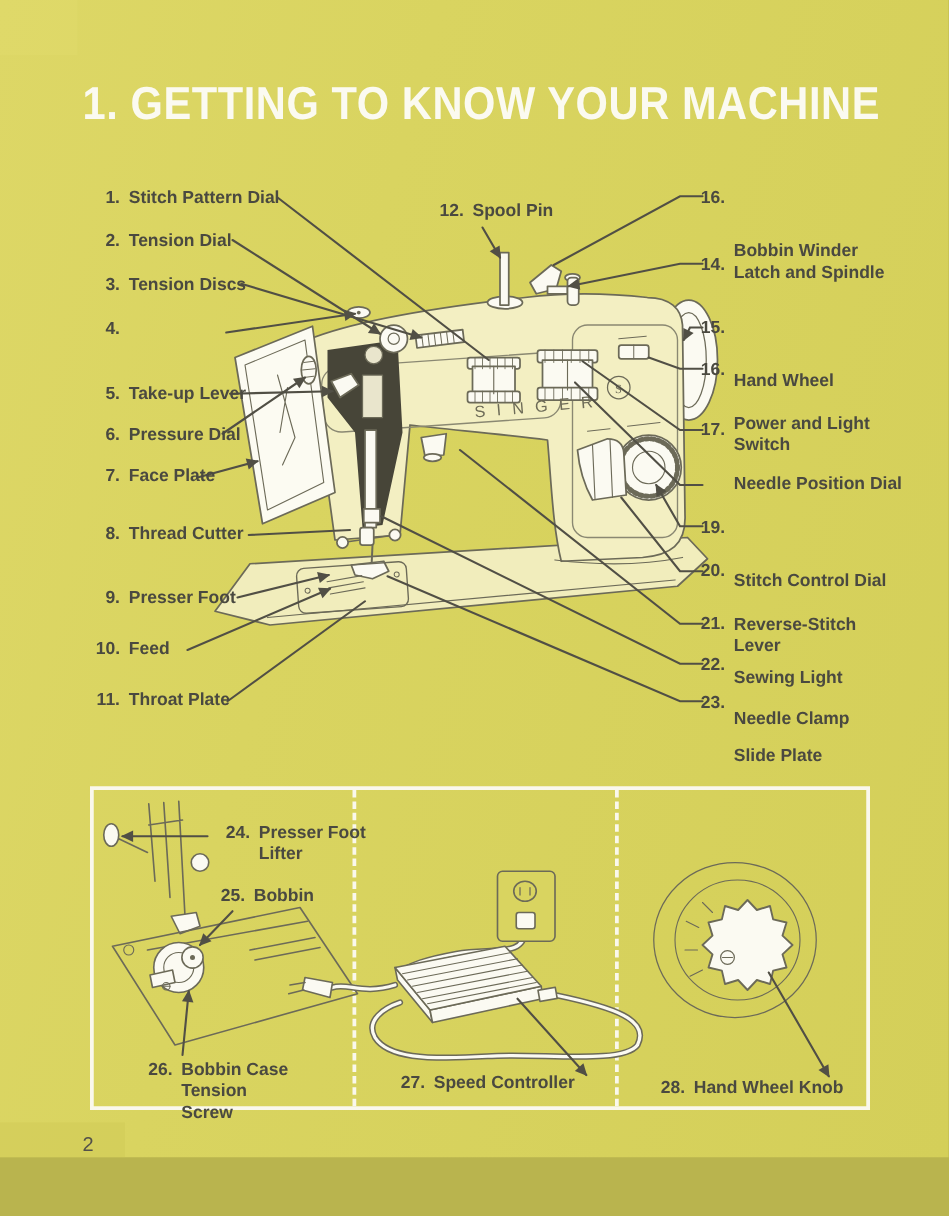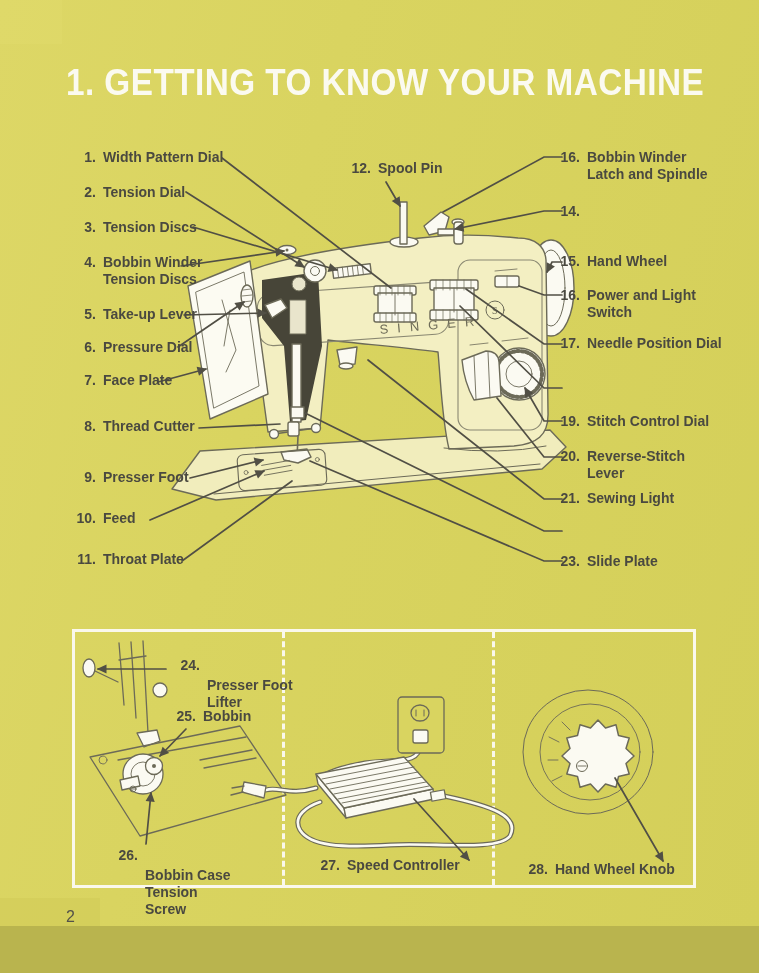--- a/index.html
+++ b/index.html
@@ -12,27 +12,27 @@
          white-space:nowrap;transform:scaleX(.9);transform-origin:left top;letter-spacing:.5px;z-index:3;}
   svg.art{position:absolute;left:0;top:0;z-index:1;}
   .lbl{position:absolute;display:flex;color:#4a4940;font-weight:700;font-size:14px;line-height:17px;z-index:2;}
   .lbl .num{flex:0 0 auto;text-align:right;}
   .lbl .txt{margin-left:7px;}
   .lbl-left{left:60px;}
   .lbl-left .num{width:36px;}
   .lbl-left .txt{width:135px;}
   .lbl-right{left:546px;}
   .lbl-right .num{width:34px;}
-  .lbl-right .txt{width:136px;}
+  .lbl-right .txt{width:136px;margin-top:43px;}
   .lbl-mid{left:341px;top:160px;}
   .lbl-mid .num{width:30px;}
   .lbl-mid .txt{white-space:nowrap;}
   .lbl-panel .num{width:28px;}
   .nowrap{white-space:nowrap;}
-  .w95{width:95px;margin-top:20px;}
+  .w95{width:95px;}
   .box{position:absolute;left:72px;top:629px;width:618px;height:253px;border:3px solid #faf8ec;z-index:1;}
   .divider{position:absolute;top:0;bottom:0;width:0;border-left:3px dashed #faf8ec;}
   .div1{left:207px;} .div2{left:417px;}
   .pagenum{position:absolute;left:66px;top:908px;font-size:16px;color:#53514a;z-index:2;}
   .singer{font-size:13px;letter-spacing:9px;fill:#6e6c58;font-family:"Liberation Sans",sans-serif;}
   .emblem{font-size:10px;fill:#6e6c58;font-family:"Liberation Serif",serif;}
 </style>
 </head>
 <body>
 
@@ -230,33 +230,32 @@
       <path d="M570,730 L562,722 M559,742 L549,737 M558,760 L548,760 M562,776 L552,781" stroke-width="0.9"></path>
       <path d="M634,756 L626,763.5 L629.2,774 L618.5,776.5 L616,787.2 L605.5,784 L598,792 L590.5,784 L580,787.2 L577.5,776.5 L566.8,774 L570,763.5 L562,756 L570,748.5 L566.8,738 L577.5,735.5 L580,724.8 L590.5,728 L598,720 L605.5,728 L616,724.8 L618.5,735.5 L629.2,738 L626,748.5 Z" fill="#fbfaf2" stroke-width="1.5"></path>
       <circle cx="582" cy="766" r="5.5" stroke-width="1"></circle>
       <path d="M578,766 L586,766" stroke-width="0.9"></path>
       <path d="M615,778 L663,861" stroke="#514f45" stroke-width="1.7" marker-end="url(#ah)"></path>
     </g>
   </svg>
 
   <div class="lbl lbl-left" style="top:149px">
       <span class="num">1.</span>
-      <span class="txt">Width Pattern Dial</span>
+      <span class="txt">Stitch Pattern Dial</span>
     </div>
   <div class="lbl lbl-left" style="top:184px">
       <span class="num">2.</span>
       <span class="txt">Tension Dial</span>
     </div>
   <div class="lbl lbl-left" style="top:219px">
       <span class="num">3.</span>
       <span class="txt">Tension Discs</span>
     </div>
   <div class="lbl lbl-left" style="top:254px">
       <span class="num">4.</span>
-      <span class="txt" style="width:100px">Bobbin Winder Tension Discs</span>
     </div>
   <div class="lbl lbl-left" style="top:306px">
       <span class="num">5.</span>
       <span class="txt">Take-up Lever</span>
     </div>
   <div class="lbl lbl-left" style="top:339px">
       <span class="num">6.</span>
       <span class="txt">Pressure Dial</span>
     </div>
   <div class="lbl lbl-left" style="top:372px">
@@ -309,20 +308,24 @@
       <span class="txt">Stitch Control Dial</span>
     </div>
   <div class="lbl lbl-right" style="top:448px">
       <span class="num">20.</span>
       <span class="txt">Reverse-Stitch Lever</span>
     </div>
   <div class="lbl lbl-right" style="top:490px">
       <span class="num">21.</span>
       <span class="txt">Sewing Light</span>
     </div>
+  <div class="lbl lbl-right" style="top:523px">
+      <span class="num">22.</span>
+      <span class="txt">Needle Clamp</span>
+    </div>
   <div class="lbl lbl-right" style="top:553px">
       <span class="num">23.</span>
       <span class="txt">Slide Plate</span>
     </div>
 
   <div class="lbl lbl-panel" style="left:172px;top:657px">
       <span class="num">24.</span>
       <span class="txt w95">Presser Foot Lifter</span>
     </div>
   <div class="lbl lbl-panel" style="left:168px;top:708px">

